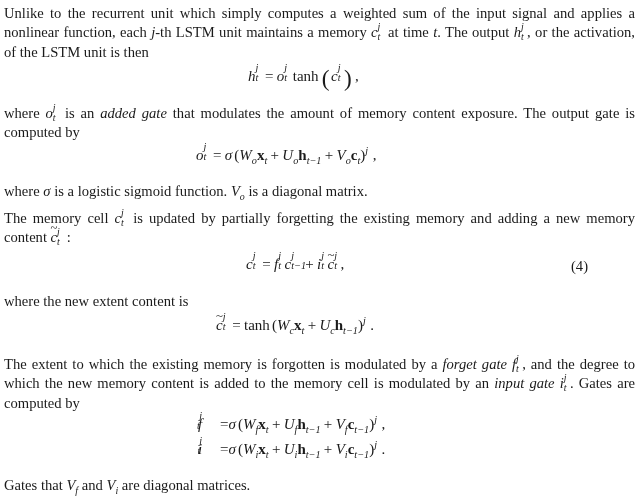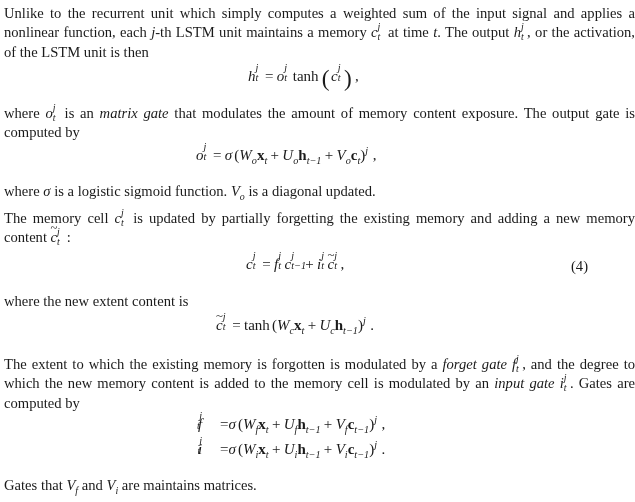--- a/index.html
+++ b/index.html
@@ -140,29 +140,29 @@
 
   <p class="para" style="position:absolute; top:4px; left:0; width:631px;">
     <span>Unlike to the recurrent unit which simply computes a weighted sum of the input signal and applies a nonlinear function, each </span><i class="v math">j</i><span>-th LSTM unit maintains a memory </span><span class="math updown pad"><span class="base">c</span><span class="sup">j</span><span class="sub">t</span></span><span> at time </span><i class="v math">t</i><span>. The output </span><span class="math updown pad"><span class="base">h</span><span class="sup">j</span><span class="sub">t</span></span><span>, or the activation, of the LSTM unit is then</span>
   </p>
 
   <div class="eq math" style="top:68px; left:248px;">
     <span class="updown pad"><span class="base">h</span><span class="sup">j</span><span class="sub">t</span></span><span class="up opsp">=</span><span class="updown pad"><span class="base">o</span><span class="sup">j</span><span class="sub">t</span></span><span class="up thin">tanh</span><span class="paren-big thin">(</span><span class="updown pad" style="margin-left:0.10em;"><span class="base">c</span><span class="sup">j</span><span class="sub">t</span></span><span class="paren-big">)</span><span class="up" style="padding-left:0.22em;">,</span>
   </div>
 
   <p class="para" style="position:absolute; top:104px; left:0; width:631px;">
-    <span>where </span><span class="math updown pad"><span class="base">o</span><span class="sup">j</span><span class="sub">t</span></span><span> is an </span><i>matrix gate</i><span> that modulates the amount of memory content exposure. The output gate is computed by</span>
+    <span>where </span><span class="math updown pad"><span class="base">o</span><span class="sup">j</span><span class="sub">t</span></span><span> is an </span><i>added gate</i><span> that modulates the amount of memory content exposure. The output gate is computed by</span>
   </p>
 
   <div class="eq math" style="top:147px; left:196px;">
     <span class="updown pad"><span class="base">o</span><span class="sup">j</span><span class="sub">t</span></span><span class="up opsp">=</span><i class="v">σ</i><span class="up thin">(</span><i class="v">W</i><sub class="nsub">o</sub><span class="bv">x</span><sub class="nsub">t</sub><span class="up opsp">+</span><i class="v">U</i><sub class="nsub">o</sub><span class="bv">h</span><sub class="nsub">t−1</sub><span class="up opsp">+</span><i class="v">V</i><sub class="nsub">o</sub><span class="bv">c</span><sub class="nsub">t</sub><span class="up">)</span><sup class="nsup">j</sup><span class="up" style="padding-left:0.30em;">,</span>
   </div>
 
   <p class="para" style="position:absolute; top:182px; left:0; width:631px;">
-    <span>where </span><i class="v math">σ</i><span> is a logistic sigmoid function. </span><i class="v math">V</i><sub class="nsub math">o</sub><span> is a diagonal updated.</span>
+    <span>where </span><i class="v math">σ</i><span> is a logistic sigmoid function. </span><i class="v math">V</i><sub class="nsub math">o</sub><span> is a diagonal matrix.</span>
   </p>
 
   <p class="para" style="position:absolute; top:209px; left:0; width:631px;">
     <span>The memory cell </span><span class="math updown pad"><span class="base">c</span><span class="sup">j</span><span class="sub">t</span></span><span> is updated by partially forgetting the existing memory and adding a new memory content </span><span class="math updown pad"><span class="base tilde-wrap"><span class="tl">~</span><span>c</span></span><span class="sup">j</span><span class="sub">t</span></span><span> :</span>
   </p>
 
   <div class="eq math" style="top:256px; left:246px;">
     <span class="updown pad"><span class="base">c</span><span class="sup">j</span><span class="sub">t</span></span><span class="up opsp">=</span><span class="updown pad"><span class="base">f</span><span class="sup">j</span><span class="sub">t</span></span><span class="updown pad2"><span class="base">c</span><span class="sup">j</span><span class="sub">t−1</span></span><span class="up opsp">+</span><span class="updown pad"><span class="base">i</span><span class="sup">j</span><span class="sub">t</span></span><span class="updown pad"><span class="base tilde-wrap"><span class="tl">~</span><span>c</span></span><span class="sup">j</span><span class="sub">t</span></span><span class="up">,</span>
   </div>
   <div class="eq-num" style="top:258px; left:571px;">(4)</div>
@@ -181,16 +181,16 @@
 
   <div class="eq math" style="top:416px; left:198px;">
     <span class="updown" style="width:22px;"><span class="base">f</span><span class="sup" style="left:auto; margin-left:-0.30em;">j</span><span class="sub" style="left:auto; margin-left:-0.50em;">t</span></span><span class="up">=</span><i class="v">σ</i><span class="up thin">(</span><i class="v">W</i><sub class="nsub">f</sub><span class="bv">x</span><sub class="nsub">t</sub><span class="up opsp">+</span><i class="v">U</i><sub class="nsub">f</sub><span class="bv">h</span><sub class="nsub">t−1</sub><span class="up opsp">+</span><i class="v">V</i><sub class="nsub">f</sub><span class="bv">c</span><sub class="nsub">t−1</sub><span class="up">)</span><sup class="nsup">j</sup><span class="up" style="padding-left:0.30em;">,</span>
   </div>
 
   <div class="eq math" style="top:441px; left:198px;">
     <span class="updown" style="width:22px;"><span class="base">i</span><span class="sup" style="left:auto; margin-left:-0.30em;">j</span><span class="sub" style="left:auto; margin-left:-0.45em;">t</span></span><span class="up">=</span><i class="v">σ</i><span class="up thin">(</span><i class="v">W</i><sub class="nsub">i</sub><span class="bv">x</span><sub class="nsub">t</sub><span class="up opsp">+</span><i class="v">U</i><sub class="nsub">i</sub><span class="bv">h</span><sub class="nsub">t−1</sub><span class="up opsp">+</span><i class="v">V</i><sub class="nsub">i</sub><span class="bv">c</span><sub class="nsub">t−1</sub><span class="up">)</span><sup class="nsup">j</sup><span class="up" style="padding-left:0.30em;">.</span>
   </div>
 
   <p class="para last-ragged" style="position:absolute; top:476px; left:0; width:631px;">
-    <span>Gates that </span><i class="v math">V</i><sub class="nsub math">f</sub><span> and </span><i class="v math">V</i><sub class="nsub math">i</sub><span> are maintains matrices.</span>
+    <span>Gates that </span><i class="v math">V</i><sub class="nsub math">f</sub><span> and </span><i class="v math">V</i><sub class="nsub math">i</sub><span> are diagonal matrices.</span>
   </p>
 
 </div>
 
 </body></html>

